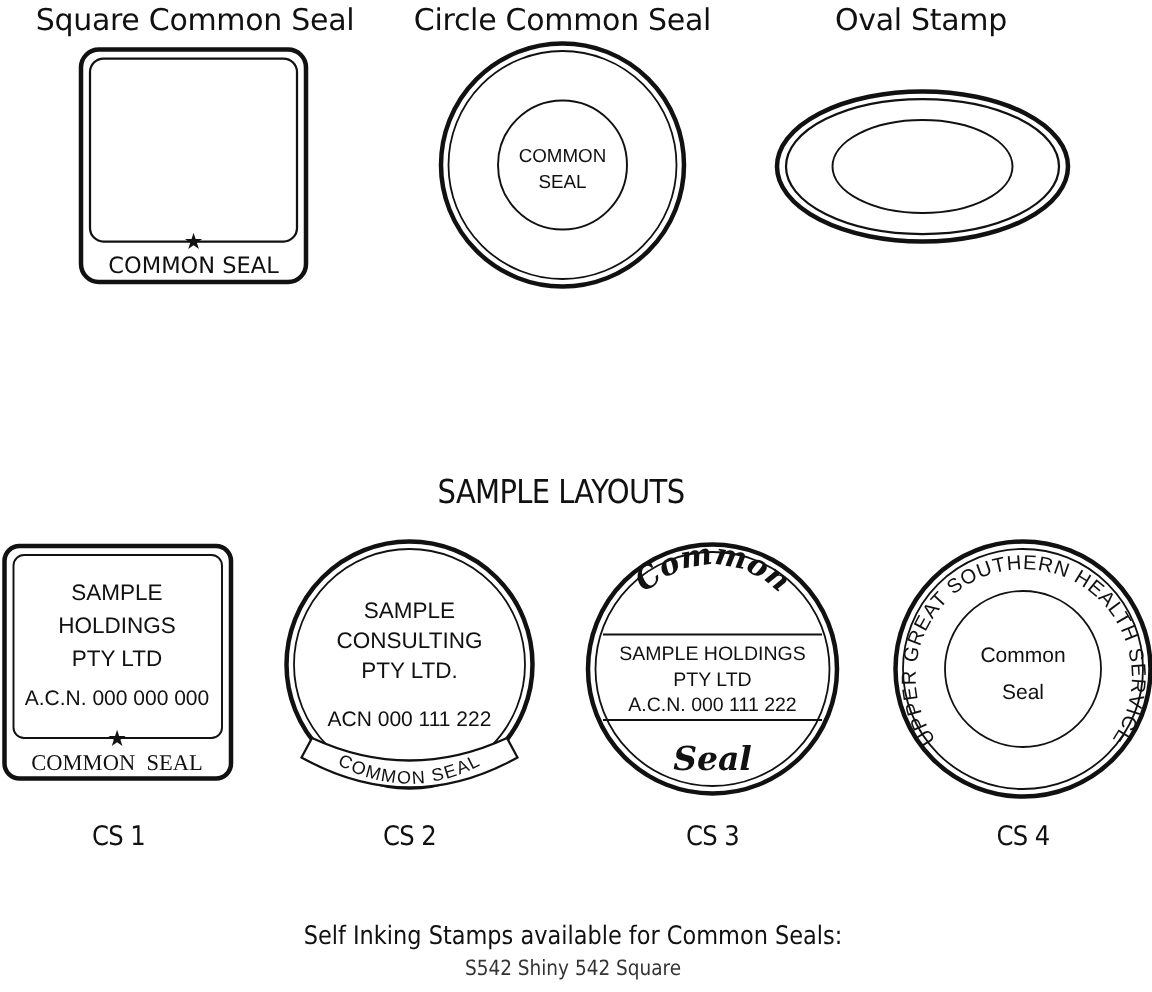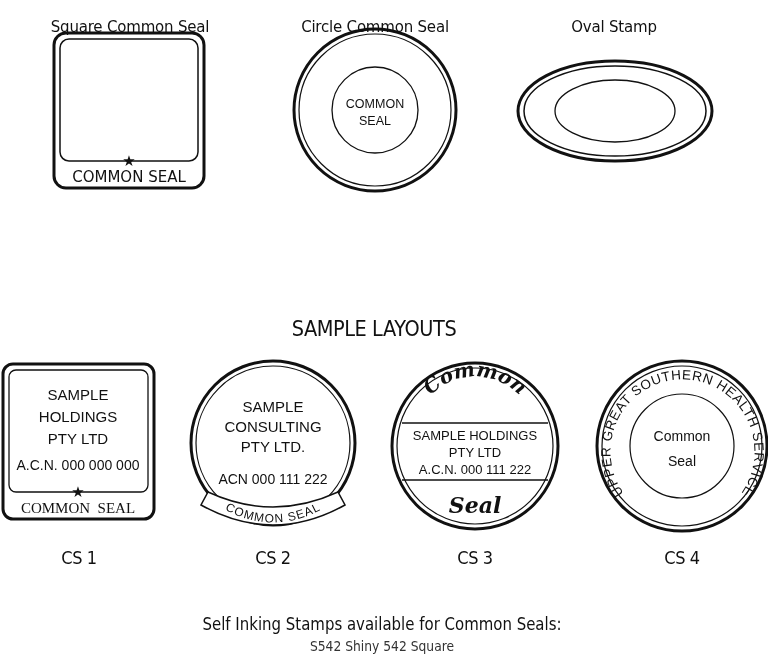--- a/index.html
+++ b/index.html
@@ -1,18 +1,18 @@
 <!DOCTYPE html>
 <html><head>
 <meta charset="utf-8">
 <style>
   html,body{margin:0;padding:0;background:#ffffff;}
   body{width:768px;height:661px;position:relative;overflow:hidden;font-family:"Liberation Sans",sans-serif;color:#111;}
   .lbl{position:absolute;font-family:"DejaVu Sans",sans-serif;color:#111;white-space:nowrap;transform:translateX(-50%);}
-  .title{font-size:15px;top:18px;letter-spacing:-0.2px;}
+  .title{font-size:20px;top:1px;letter-spacing:-0.2px;}
   .heading{font-size:22px;top:316px;letter-spacing:-0.5px;font-family:"DejaVu Sans",sans-serif;transform:translateX(-50%) scaleX(0.88);}
   .cs{font-size:18px;top:547px;letter-spacing:-0.5px;transform:translateX(-50%) scaleX(0.9);}
   .foot1{font-size:17px;top:614px;transform:translateX(-50%) scaleX(0.88);}
   .foot2{font-size:14px;top:638px;color:#333;transform:translateX(-50%) scaleX(0.88);}
   svg.art{position:absolute;left:0;top:0;}
   svg text{font-family:"Liberation Sans",sans-serif;fill:#111;}
 </style>
 </head>
 <body>
 

